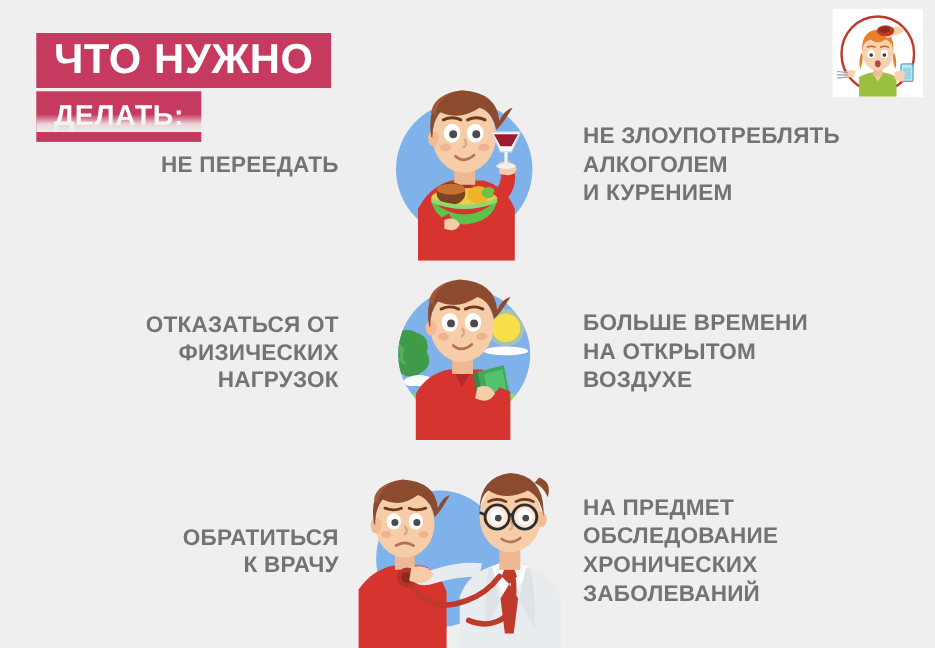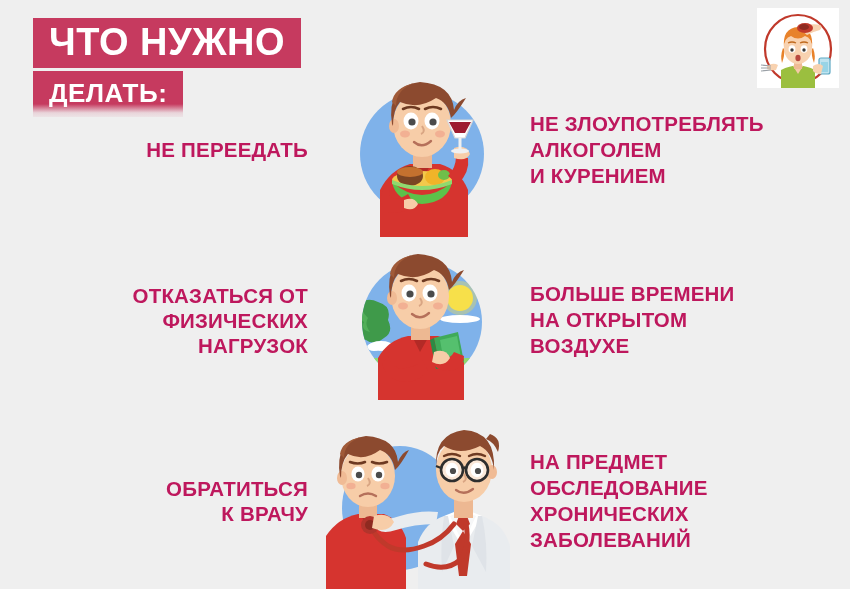--- a/index.html
+++ b/index.html
@@ -28,20 +28,21 @@
     top: 18px;
   }
   .banner {
     display: inline-block;
     background: #c63a5f;
     color: #ffffff;
     font-weight: bold;
     letter-spacing: 0.5px;
     white-space: nowrap;
     font-family: "Liberation Sans", sans-serif;
+    margin-top: 12px;
   }
   .banner-1 {
     font-size: 38px;
     line-height: 46px;
     padding: 1px 16px 3px 16px;
   }
   .banner-2 {
     font-size: 26px;
     line-height: 44px;
     padding: 0px 16px 2px 16px;
@@ -92,21 +93,21 @@
     height: 100%;
   }
   .col-right {
     width: 324px;
     text-align: left;
     padding-left: 4px;
     box-sizing: border-box;
   }
 
   .label {
-    color: #be185d;
+    color: #737373;
     font-weight: bold;
     font-size: 20.5px;
     line-height: 25px;
     letter-spacing: 0.2px;
     font-family: "Liberation Sans", sans-serif;
   }
   .label-r { font-size: 20.5px; line-height: 26px; }
   .label div { white-space: nowrap; }
   .art-wrap { position: absolute; inset: 0; }
 

